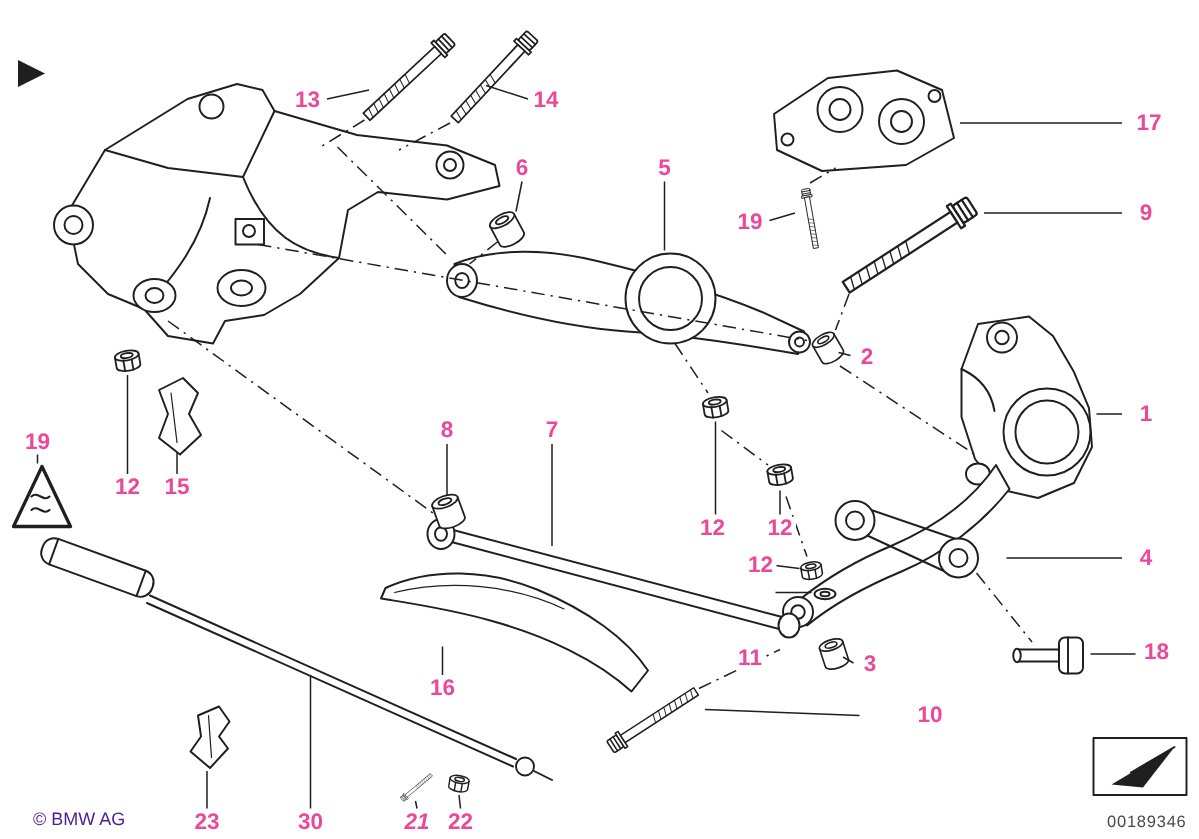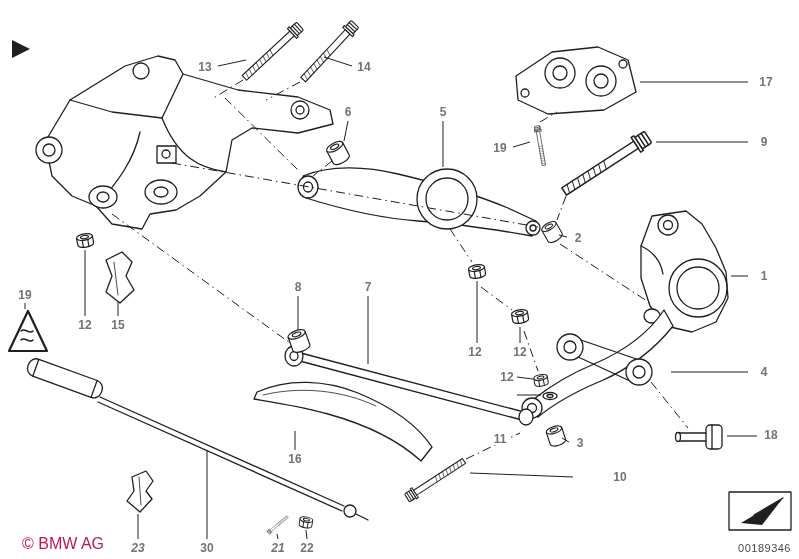--- a/index.html
+++ b/index.html
@@ -2,24 +2,24 @@
 <html><head>
 <meta charset="utf-8">
 <style>
   html,body{margin:0;padding:0;}
   body{font-family:"Liberation Sans",sans-serif;background:#ffffff;}
   .page{position:relative;width:799px;height:559px;background:#fff;overflow:hidden;}
   .diagram-svg{position:absolute;left:0;top:0;}
   .callout-layer{position:absolute;left:0;top:0;width:100%;height:100%;}
   .callout{
     position:absolute;transform:translate(-50%,-50%);
-    font-size:12px;font-weight:bold;color:#737373;line-height:1;
+    font-size:15px;font-weight:bold;color:#ec4899;line-height:1;
     background:#fff;padding:0 2px;cursor:pointer;
   }
-  .footer-left{position:absolute;left:22px;bottom:6px;font-size:16px;color:#be185d;}
+  .footer-left{position:absolute;left:22px;bottom:6px;font-size:12px;color:#4c1d95;}
   .footer-right{position:absolute;right:8px;bottom:5px;font-size:11px;color:#4a4a4a;letter-spacing:.5px;padding-left:40px;}
 </style>
 </head>
 <body>
 
 <div class="page">
 
   <svg class="diagram-svg" width="799" height="559" viewBox="0 0 799 559" xmlns="http://www.w3.org/2000/svg">
     <defs>
       <g id="bolt" fill="#fff" stroke="#1f1f1f" stroke-width="1.2">
@@ -259,21 +259,21 @@
       <div class="callout" style="left: 118px; top: 325px;">15</div>
       <div class="callout" style="left: 475px; top: 352px;">12</div>
       <div class="callout" style="left: 520px; top: 352px;">12</div>
       <div class="callout" style="left: 507px; top: 377px;">12</div>
       <div class="callout" style="left: 500px; top: 395px; margin-top: 44px;">11</div>
       <div class="callout" style="left: 764px; top: 372px;">4</div>
       <div class="callout" style="left: 580px; top: 443px;">3</div>
       <div class="callout" style="left: 771px; top: 435px;">18</div>
       <div class="callout" style="left: 585px; top: 477px; margin-left: 35px;">10</div>
       <div class="callout" style="left: 295px; top: 459px;">16</div>
-      <div class="callout" style="left: 138px; top: 548px; font-style: italic;">23</div>
+      <div class="callout" style="left: 138px; top: 548px;">23</div>
       <div class="callout" style="left: 207px; top: 548px;">30</div>
       <div class="callout" style="left: 278px; top: 548px; font-style: italic;">21</div>
       <div class="callout" style="left: 307px; top: 548px;">22</div>
     </div>
 
   <div class="footer-left">© BMW AG</div>
   <div class="footer-right">00189346</div>
 </div>
 
 </body></html>

